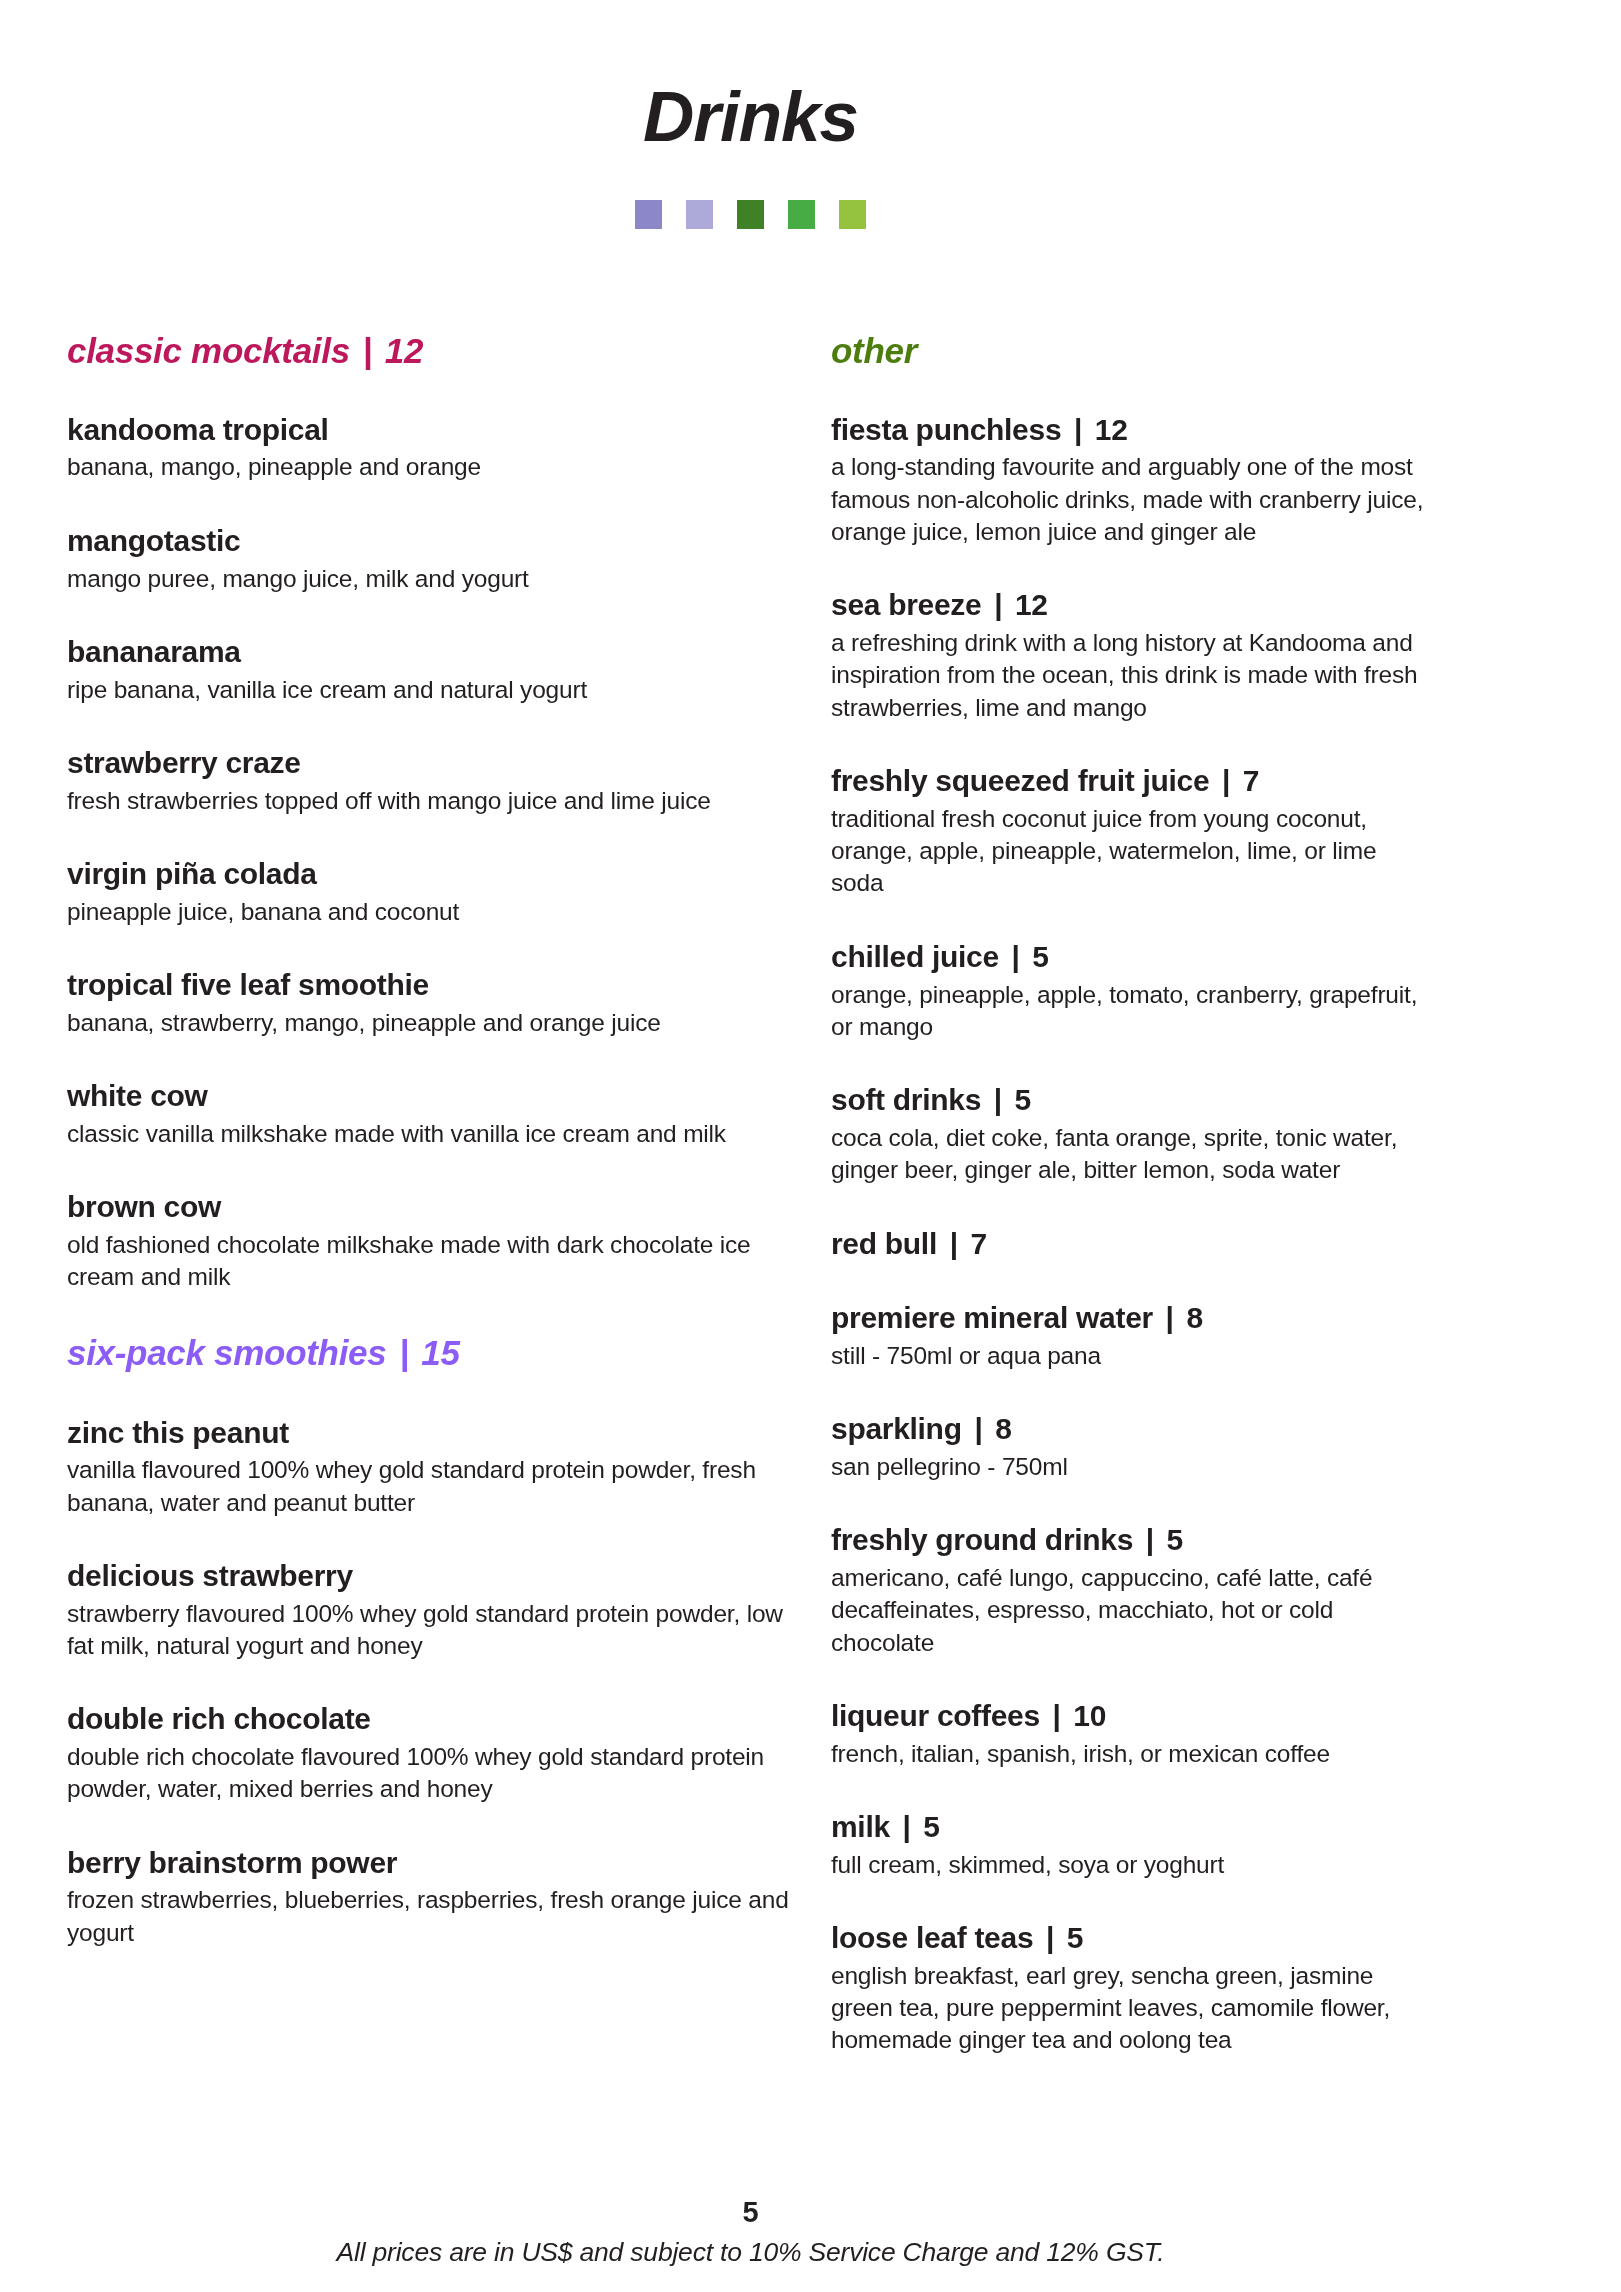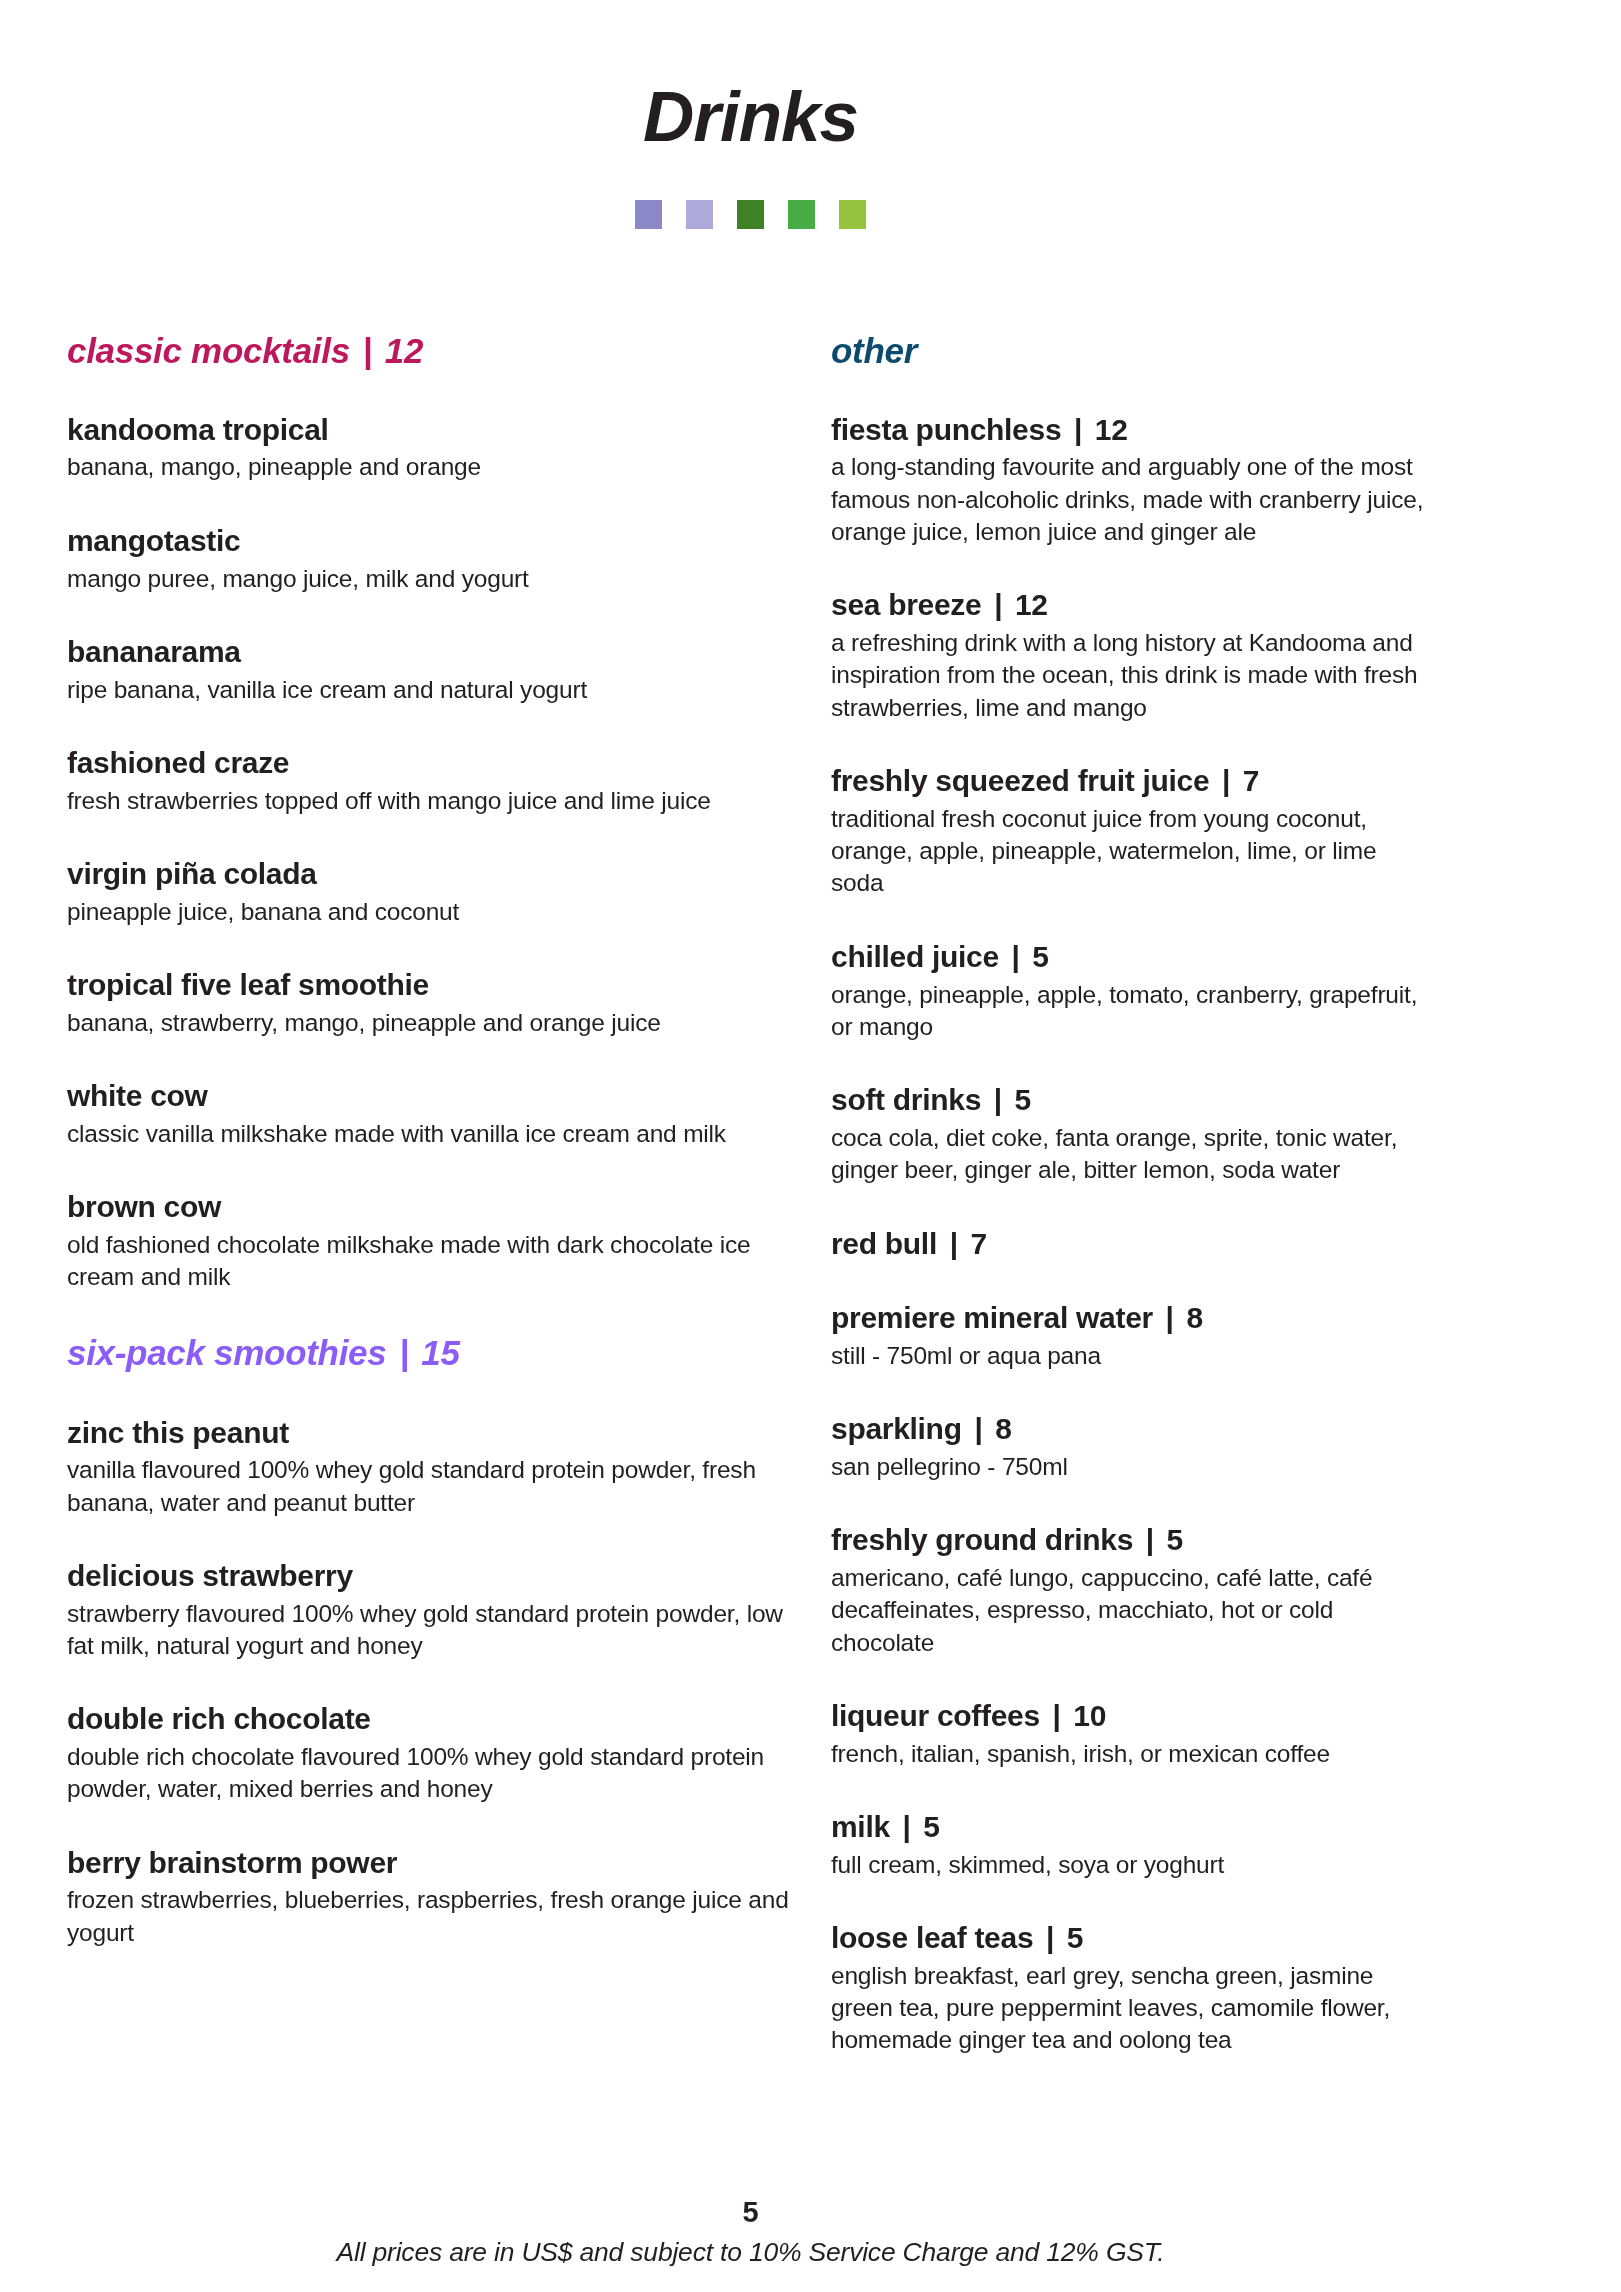--- a/index.html
+++ b/index.html
@@ -111,21 +111,21 @@
         </div>
         <div class="item">
           <h3 class="item-name">mangotastic</h3>
           <p class="item-desc">mango puree, mango juice, milk and yogurt</p>
         </div>
         <div class="item">
           <h3 class="item-name">bananarama</h3>
           <p class="item-desc">ripe banana, vanilla ice cream and natural yogurt</p>
         </div>
         <div class="item">
-          <h3 class="item-name">fashioned craze</h3>
+          <h3 class="item-name">strawberry craze</h3>
           <p class="item-desc">fresh strawberries topped off with mango juice and lime juice</p>
         </div>
         <div class="item">
           <h3 class="item-name">virgin piña colada</h3>
           <p class="item-desc">pineapple juice, banana and coconut</p>
         </div>
         <div class="item">
           <h3 class="item-name">tropical five leaf smoothie</h3>
           <p class="item-desc">banana, strawberry, mango, pineapple and orange juice</p>
         </div>
@@ -158,21 +158,21 @@
           <h3 class="item-name">berry brainstorm power</h3>
           <p class="item-desc">frozen strawberries, blueberries, raspberries, fresh orange juice and yogurt</p>
         </div>
       </div>
 
     </div>
 
     <div class="col-right">
 
       <div class="menu-section">
-        <h2 class="section-title" style="color: #0c4a6e;"><span>other</span></h2>
+        <h2 class="section-title" style="color: #4d7c0f;"><span>other</span></h2>
 
         <div class="item">
           <h3 class="item-name"><span>fiesta punchless</span><span class="sep">|</span><span class="price">12</span></h3>
           <p class="item-desc">a long-standing favourite and arguably one of the most famous non-alcoholic drinks, made with cranberry juice, orange juice, lemon juice and ginger ale</p>
         </div>
         <div class="item">
           <h3 class="item-name"><span>sea breeze</span><span class="sep">|</span><span class="price">12</span></h3>
           <p class="item-desc">a refreshing drink with a long history at Kandooma and inspiration from the ocean, this drink is made with fresh strawberries, lime and mango</p>
         </div>
         <div class="item">

